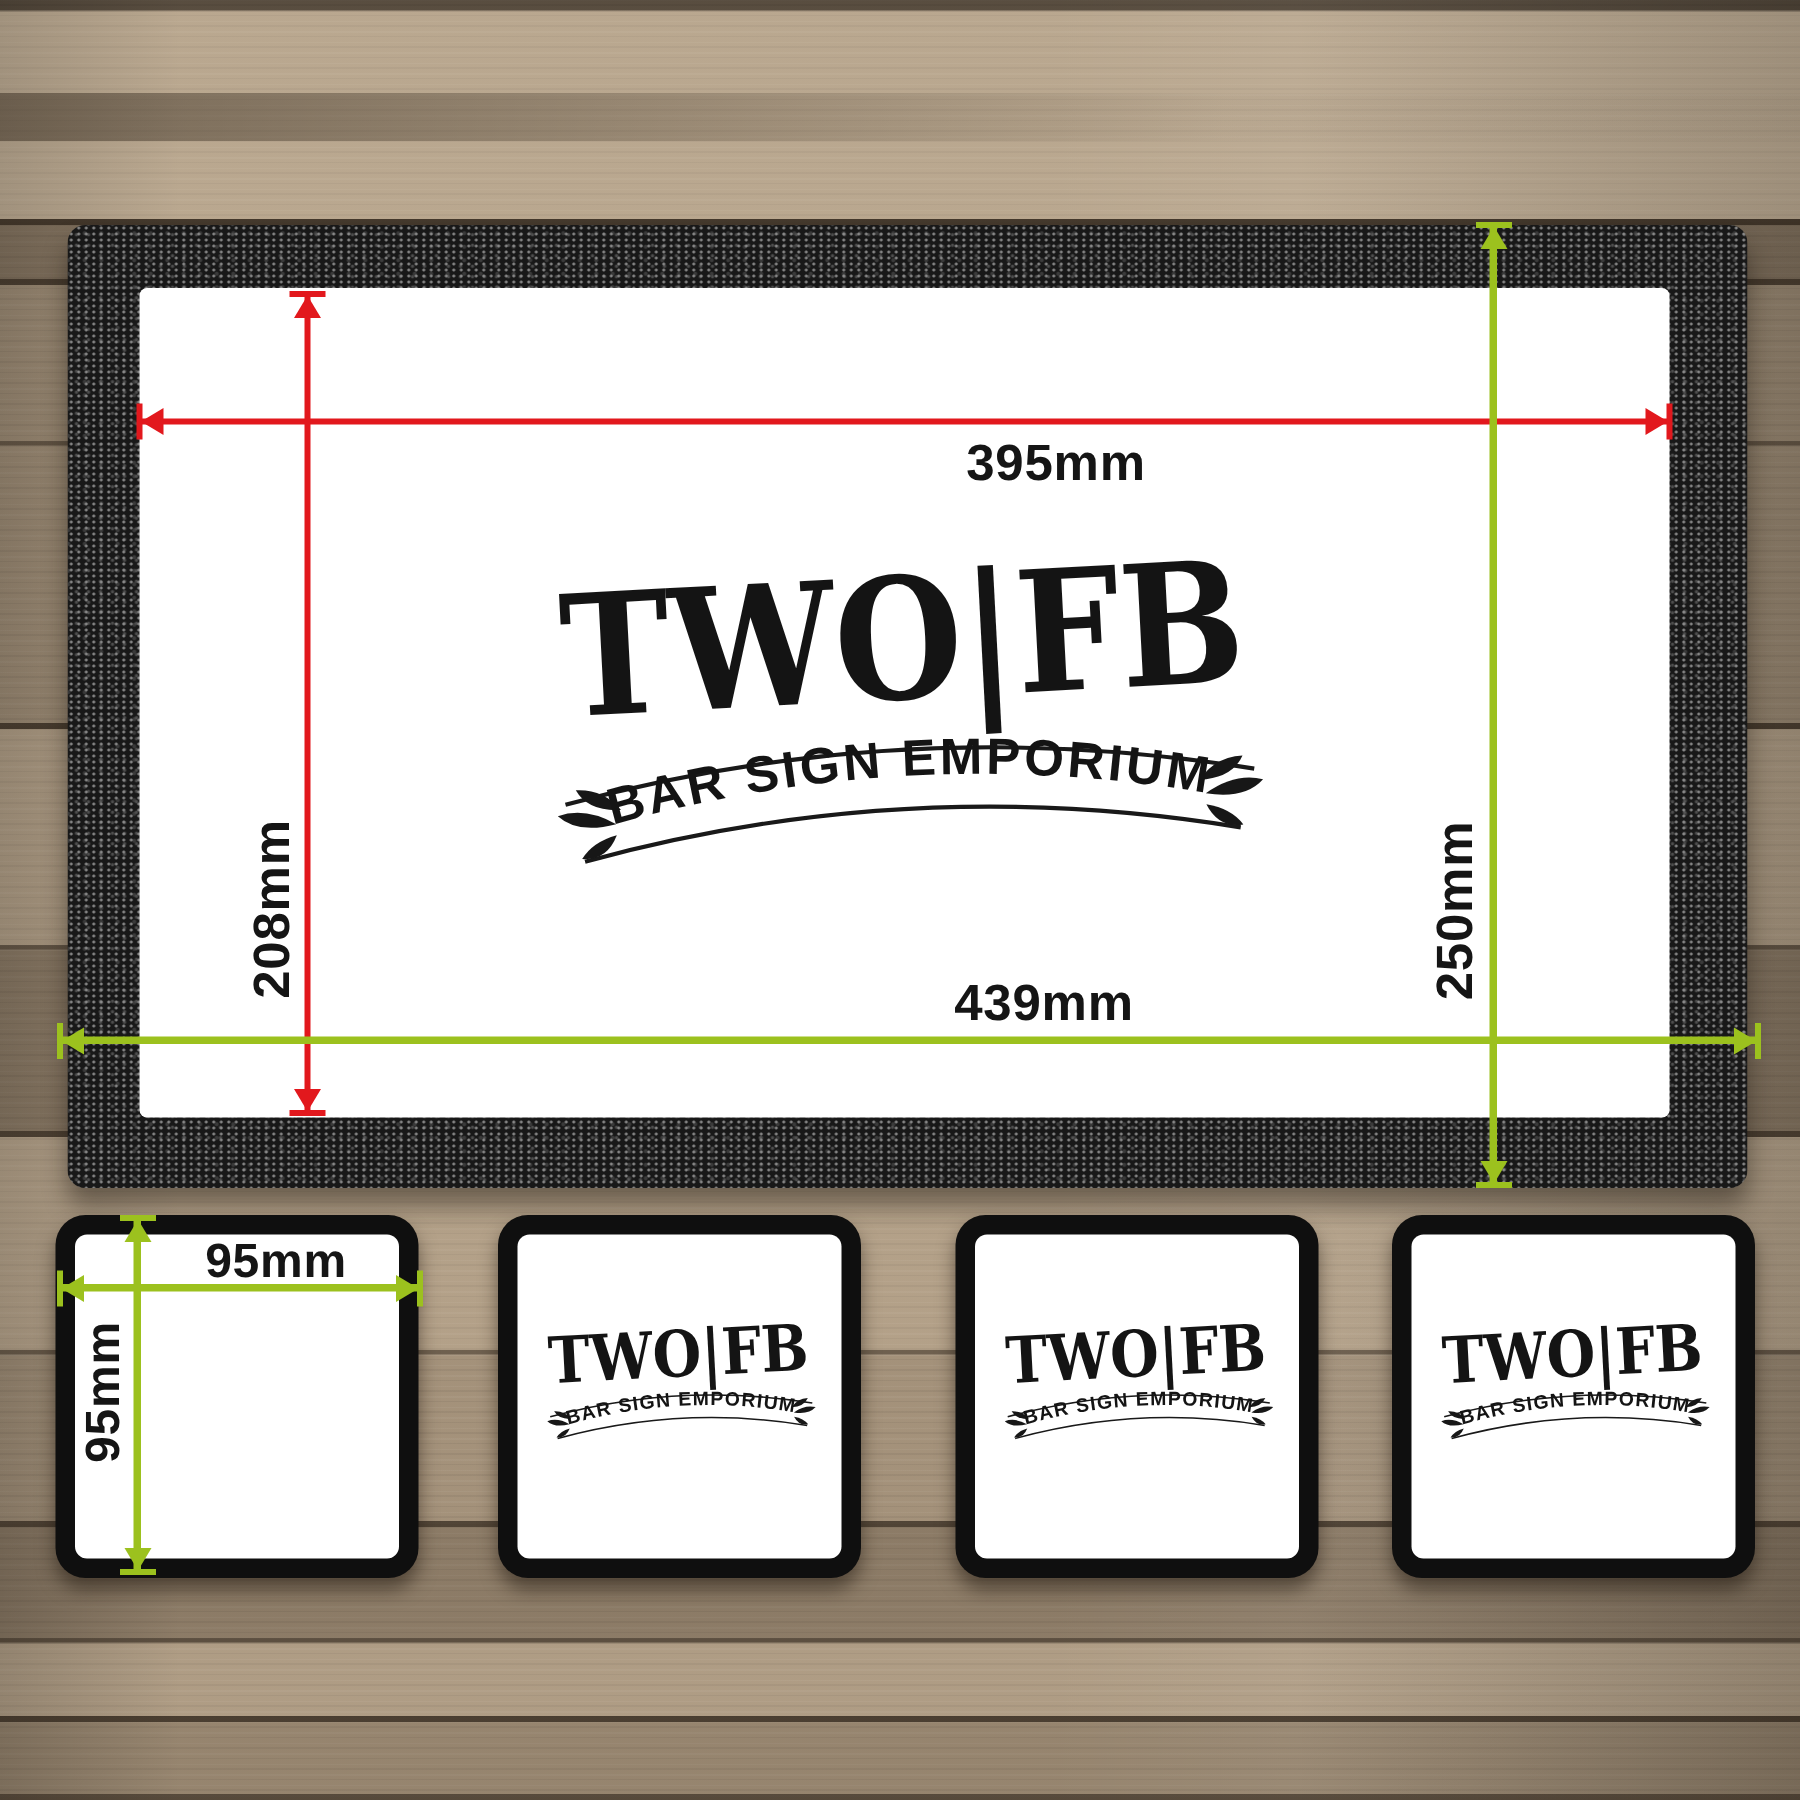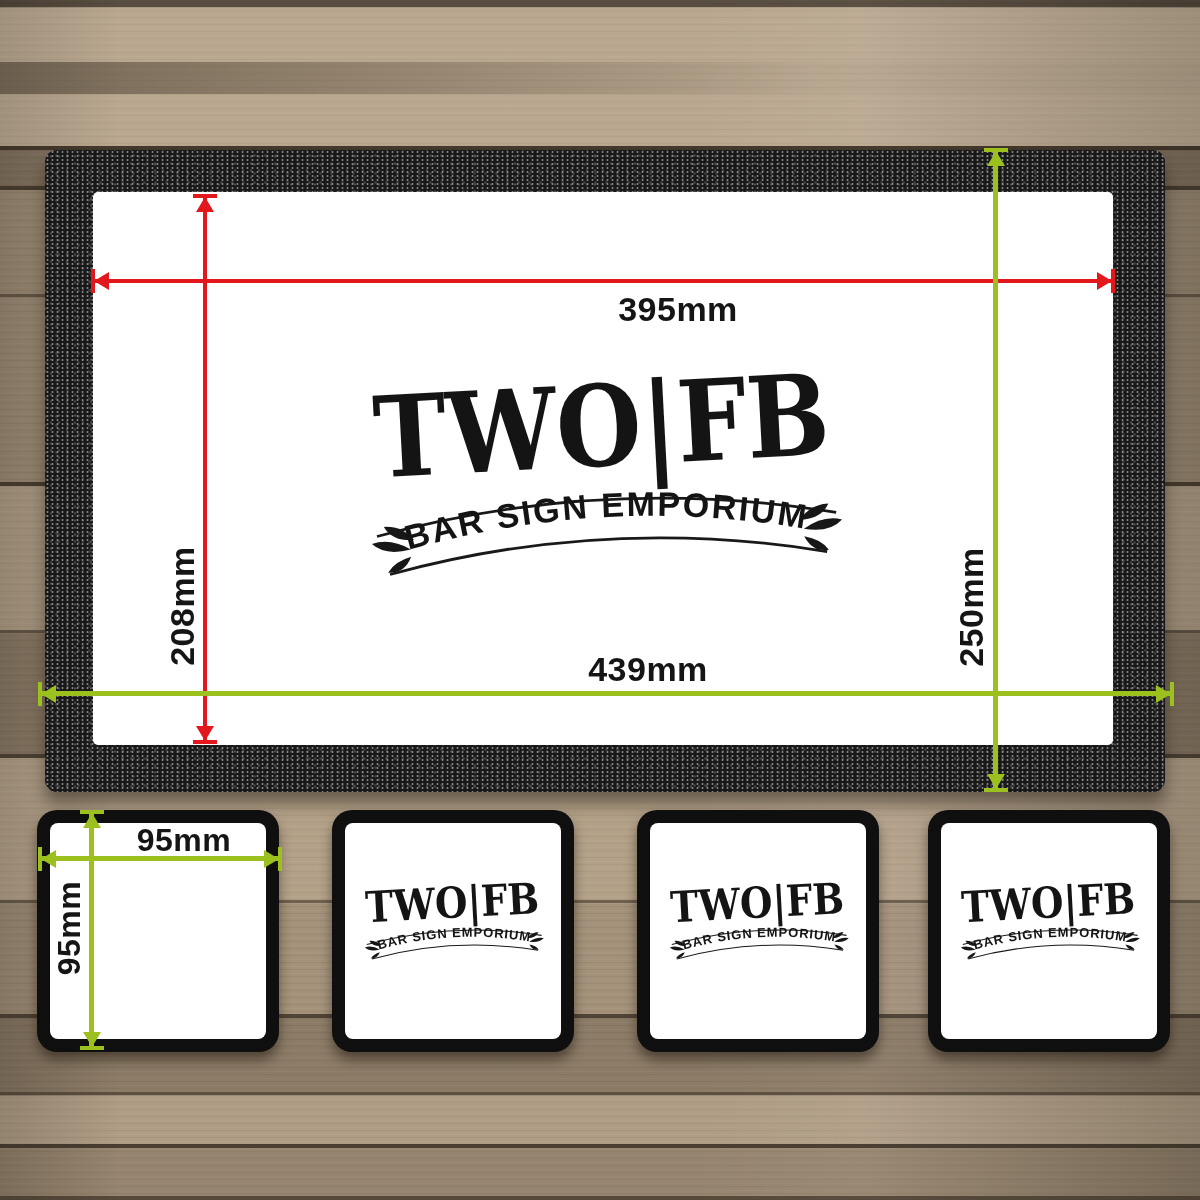--- a/index.html
+++ b/index.html
@@ -240,20 +240,20 @@
     <i class="hr"></i>
     <i class="cr"></i>
   </div>
   <div class="dim v green" style="left:89px;top:812px;height:236px">
     <i class="ct"></i>
     <i class="ht"></i>
     <i class="hb"></i>
     <i class="cb"></i>
   </div>
 
-  <div class="lbl" style="left:678px;top:290px">395mm</div>
+  <div class="lbl" style="left:704px;top:290px">395mm</div>
   <div class="lbl rot" style="left:182px;top:606px">208mm</div>
-  <div class="lbl" style="left:648px;top:650px">439mm</div>
+  <div class="lbl" style="left:696px;top:650px">439mm</div>
   <div class="lbl rot" style="left:971px;top:607px">250mm</div>
   <div class="lbl small" style="left:184px;top:822px">95mm</div>
   <div class="lbl small rot" style="left:69px;top:928px">95mm</div>
 
 </div>
 
 </body></html>

